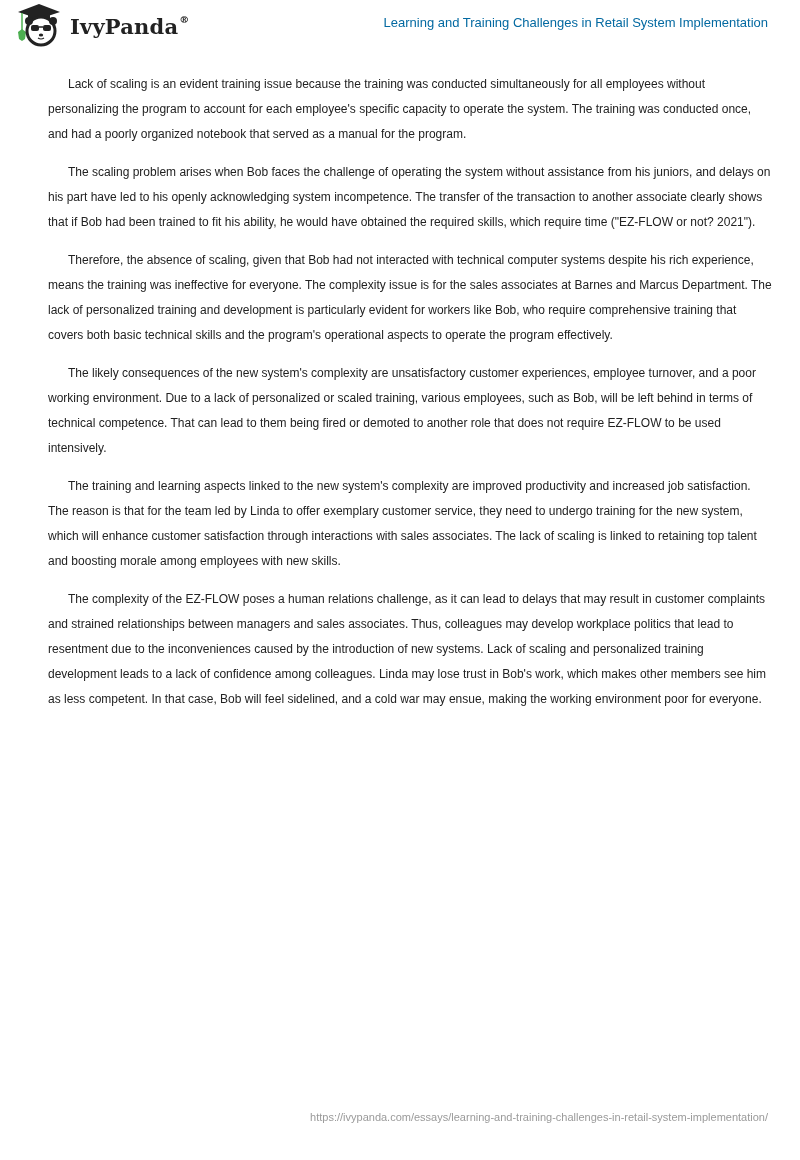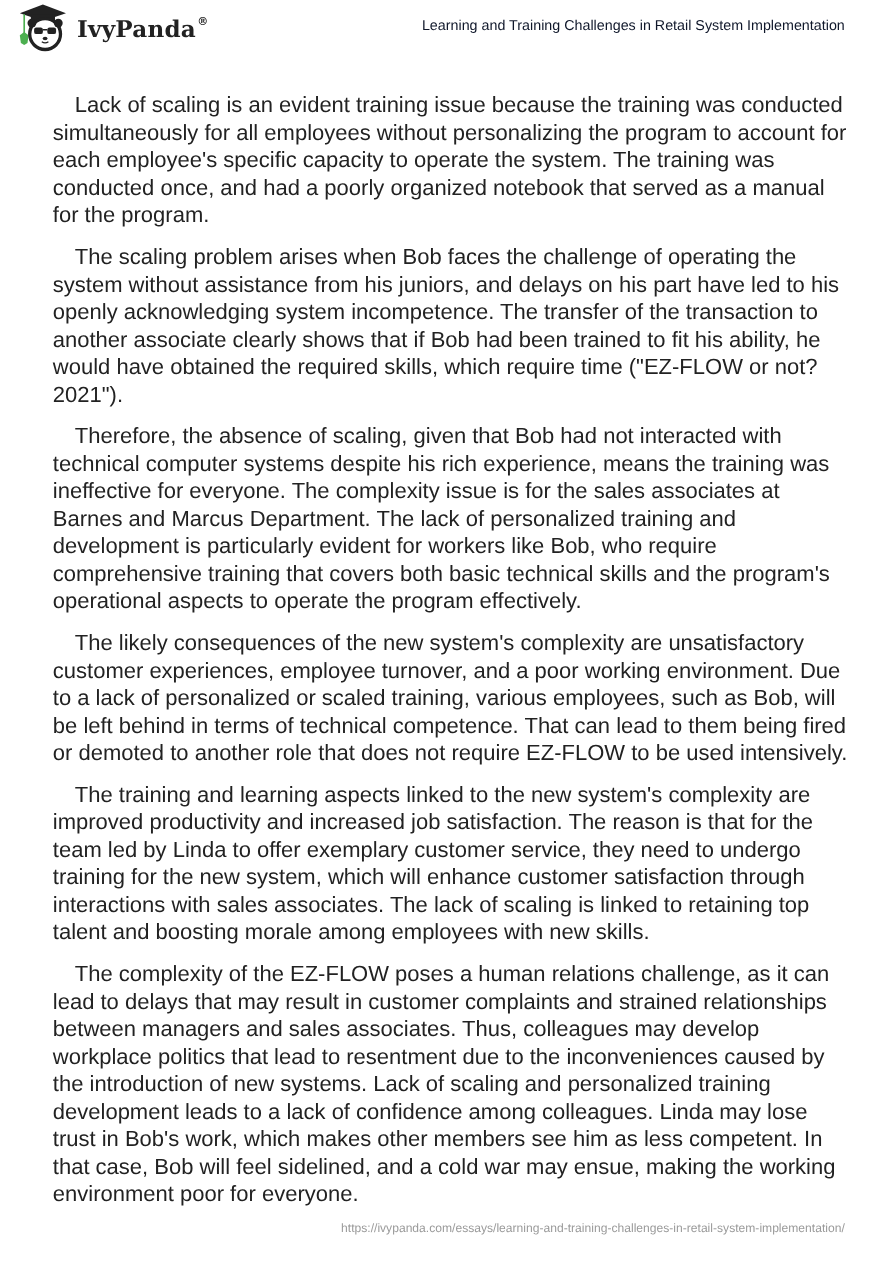--- a/index.html
+++ b/index.html
@@ -43,32 +43,32 @@
       font-size: 10px;
       position: relative;
       top: -3px;
       margin-left: 1px;
     }
     .doc-title {
       position: absolute;
       right: 32px;
       top: 15px;
       font-size: 13px;
-      color: #0f172a;
+      color: #0369a1;
       white-space: nowrap;
     }
     .content {
       position: absolute;
       left: 48px;
       top: 72px;
       width: 726px;
     }
     .content p {
-      margin: 12px 0 13px 0;
-      font-size: 20px;
+      margin: 0 0 13px 0;
+      font-size: 12px;
       line-height: 25px;
       text-indent: 20px;
       color: #222222;
     }
     .footer-url {
       position: absolute;
       right: 32px;
       top: 1111px;
       font-size: 11px;
       color: #9a9a9a;

